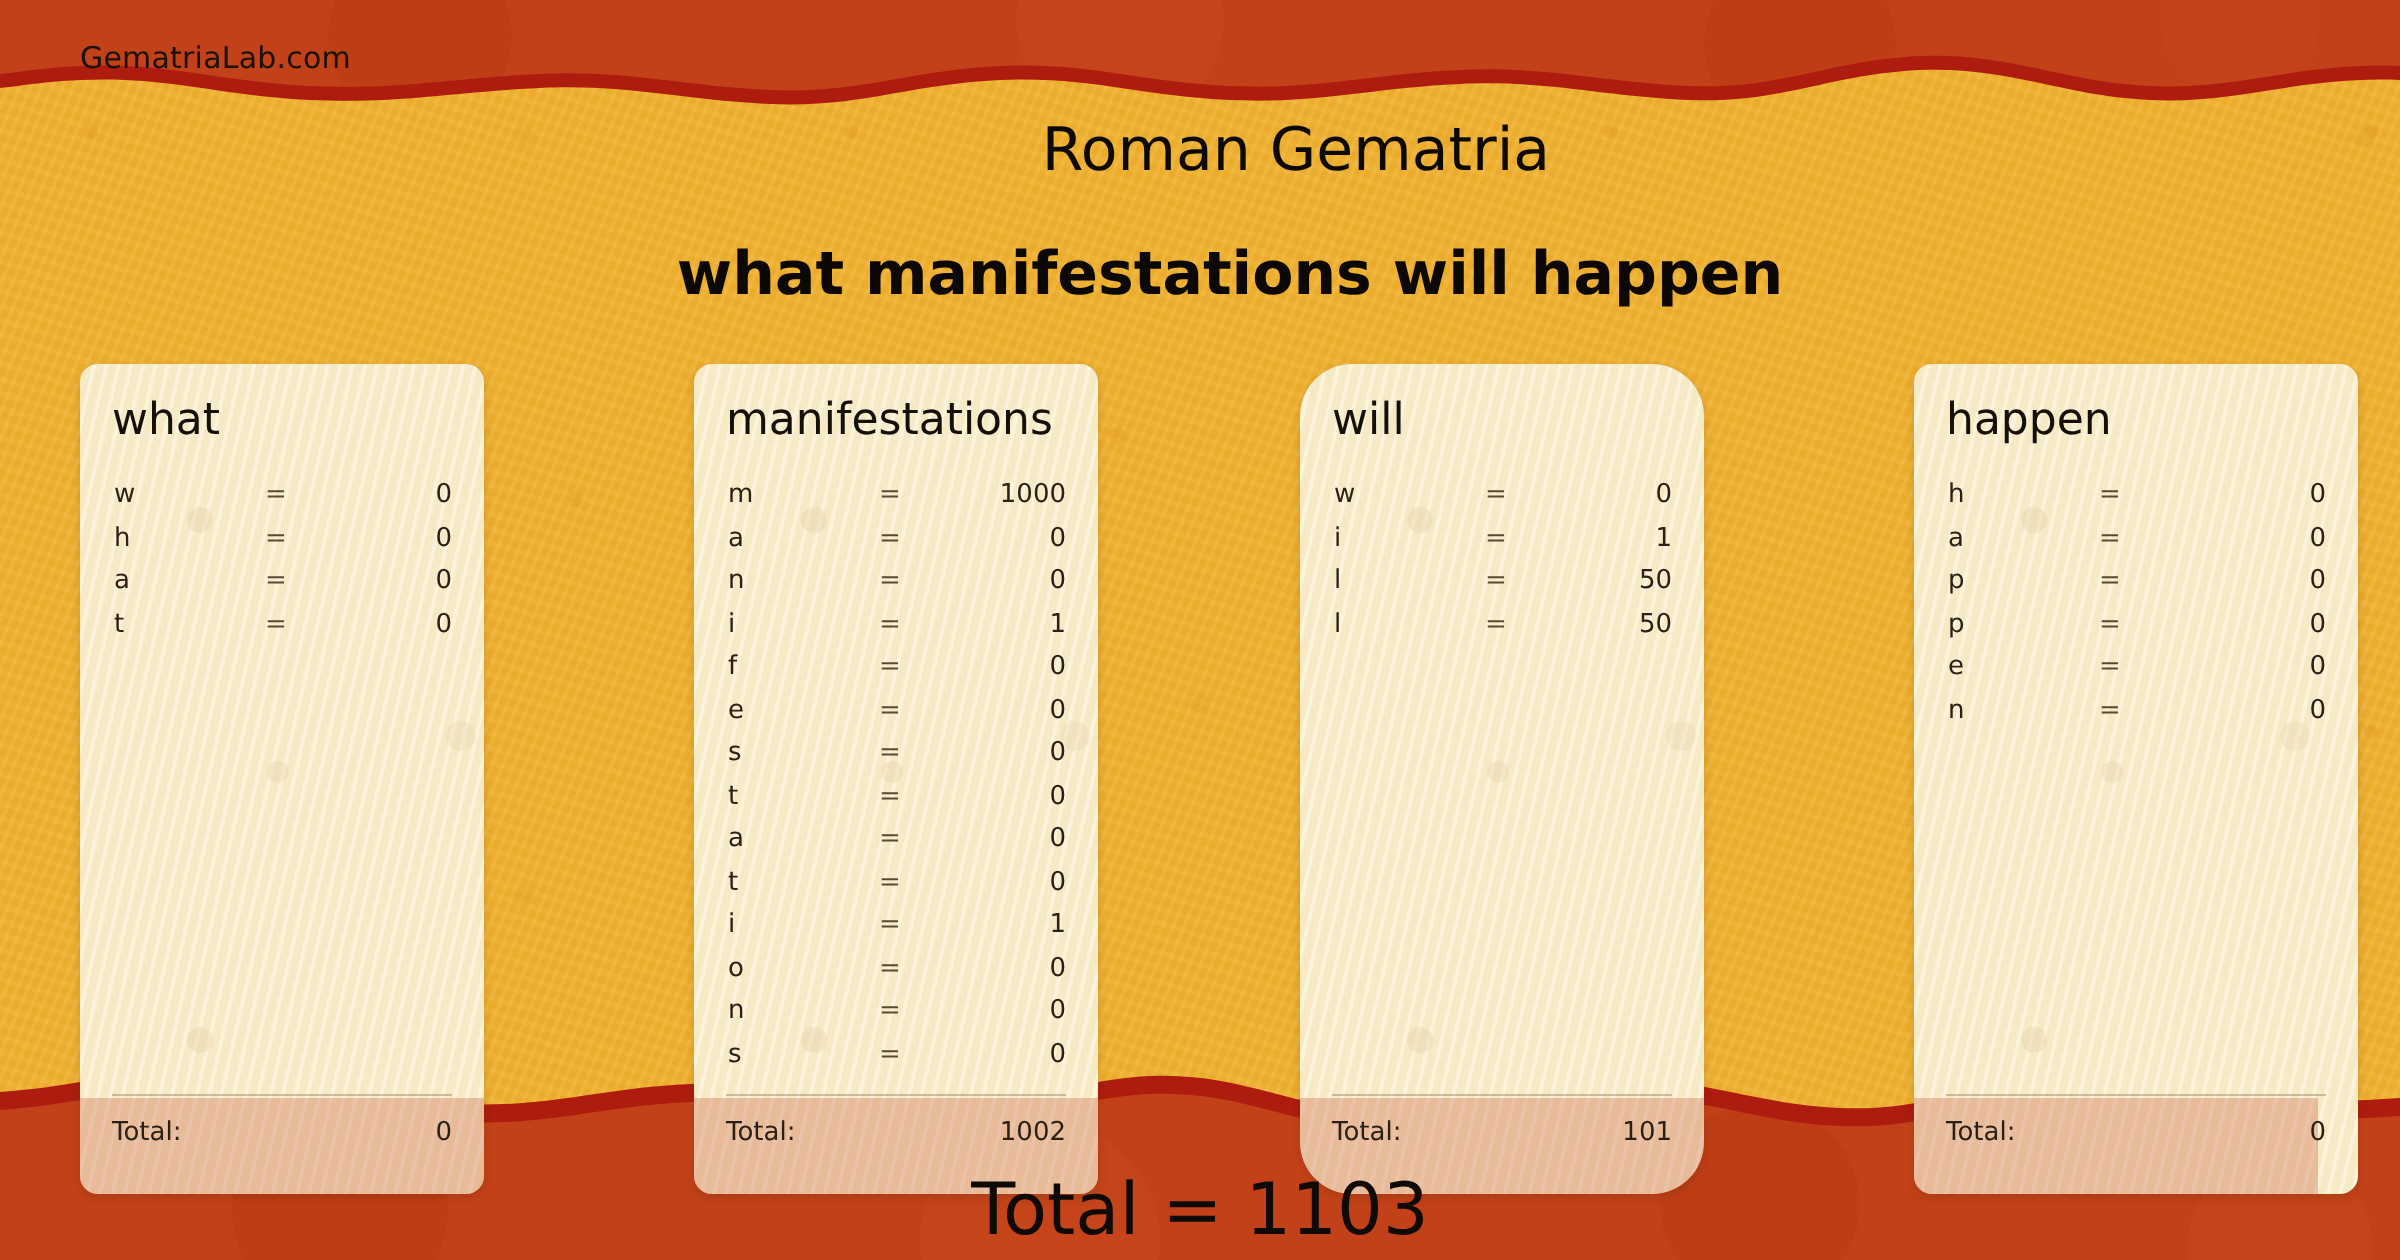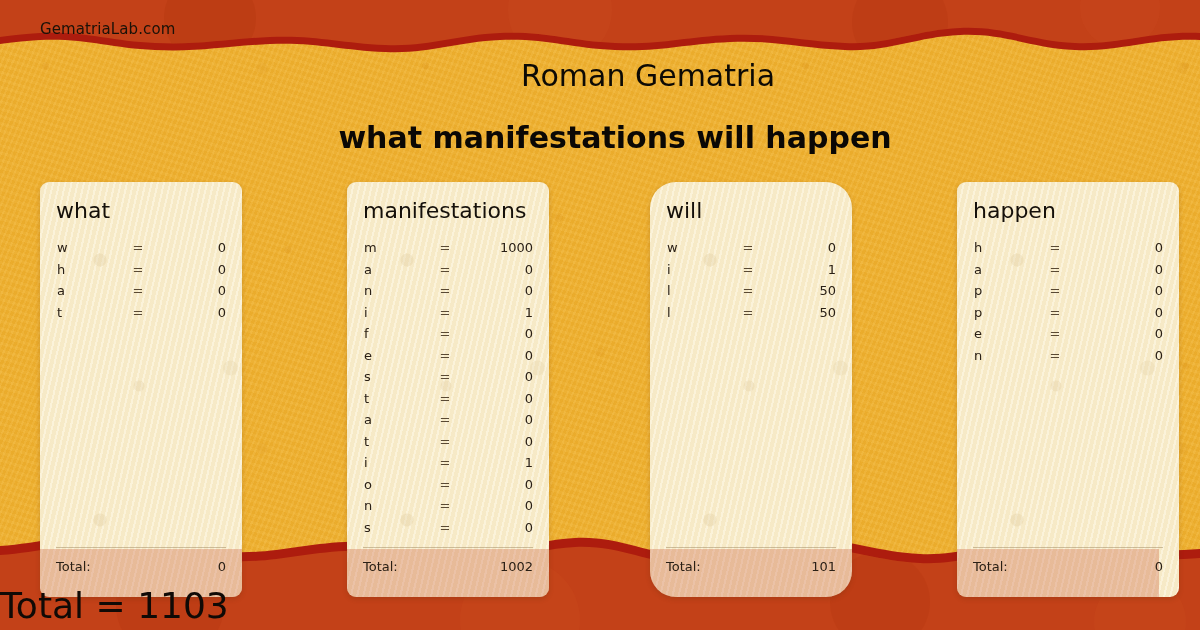--- a/index.html
+++ b/index.html
@@ -35,21 +35,21 @@
   }
   .title{
     position:absolute;left:0;top:58px;width:1200px;text-align:center;
     font-size:30px;color:#0d0a05;z-index:6;margin-left:48px;
   }
   .subtitle{
     position:absolute;left:0;top:120px;width:1200px;text-align:center;
     font-size:30px;font-weight:600;color:#0b0805;z-index:6;padding-left:15px;
   }
   .grand-total{
-    position:absolute;left:0;bottom:4px;width:1200px;
+    position:absolute;left:0;bottom:4px;width:1200px;text-align:center;
     font-size:36px;color:#100a06;z-index:30;
   }
 
   
   .cards{
     position:absolute;left:0;top:0;width:1200px;height:630px;z-index:10;
   }
   .card{
     position:absolute;top:182px;width:202px;height:415px;
     border-radius:9px;

